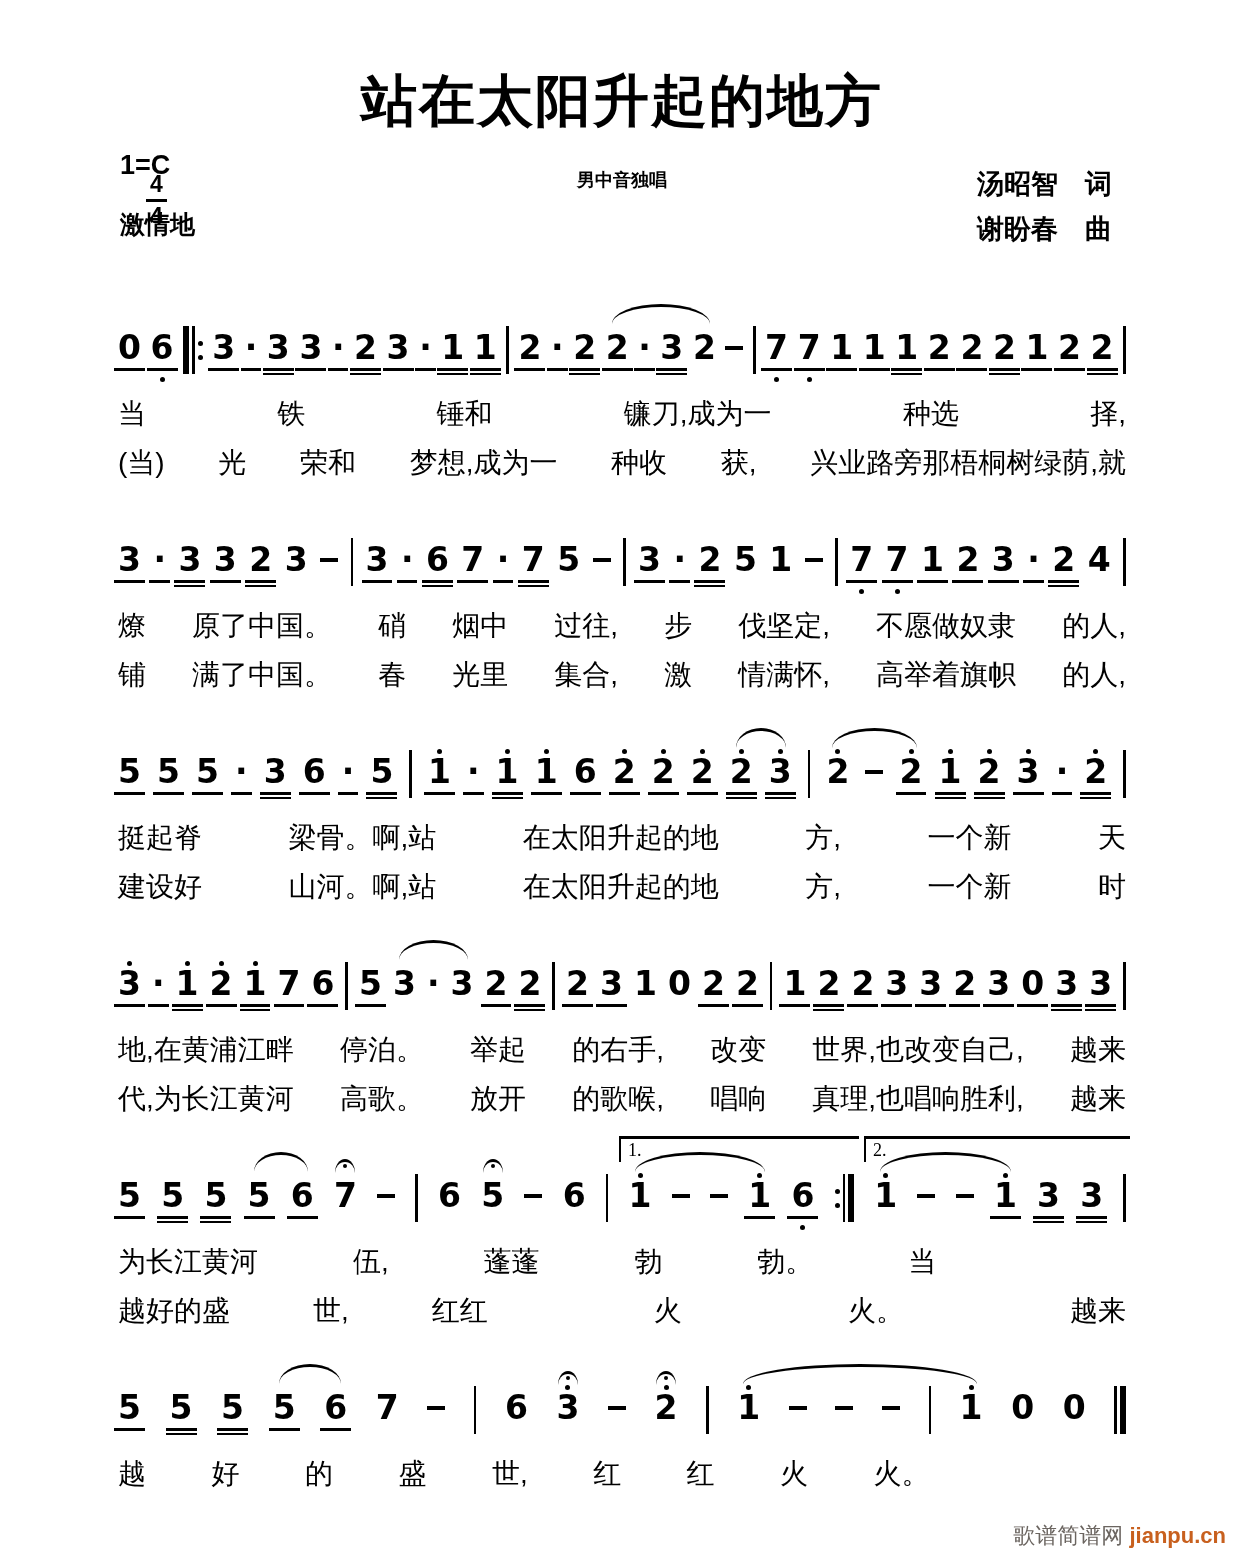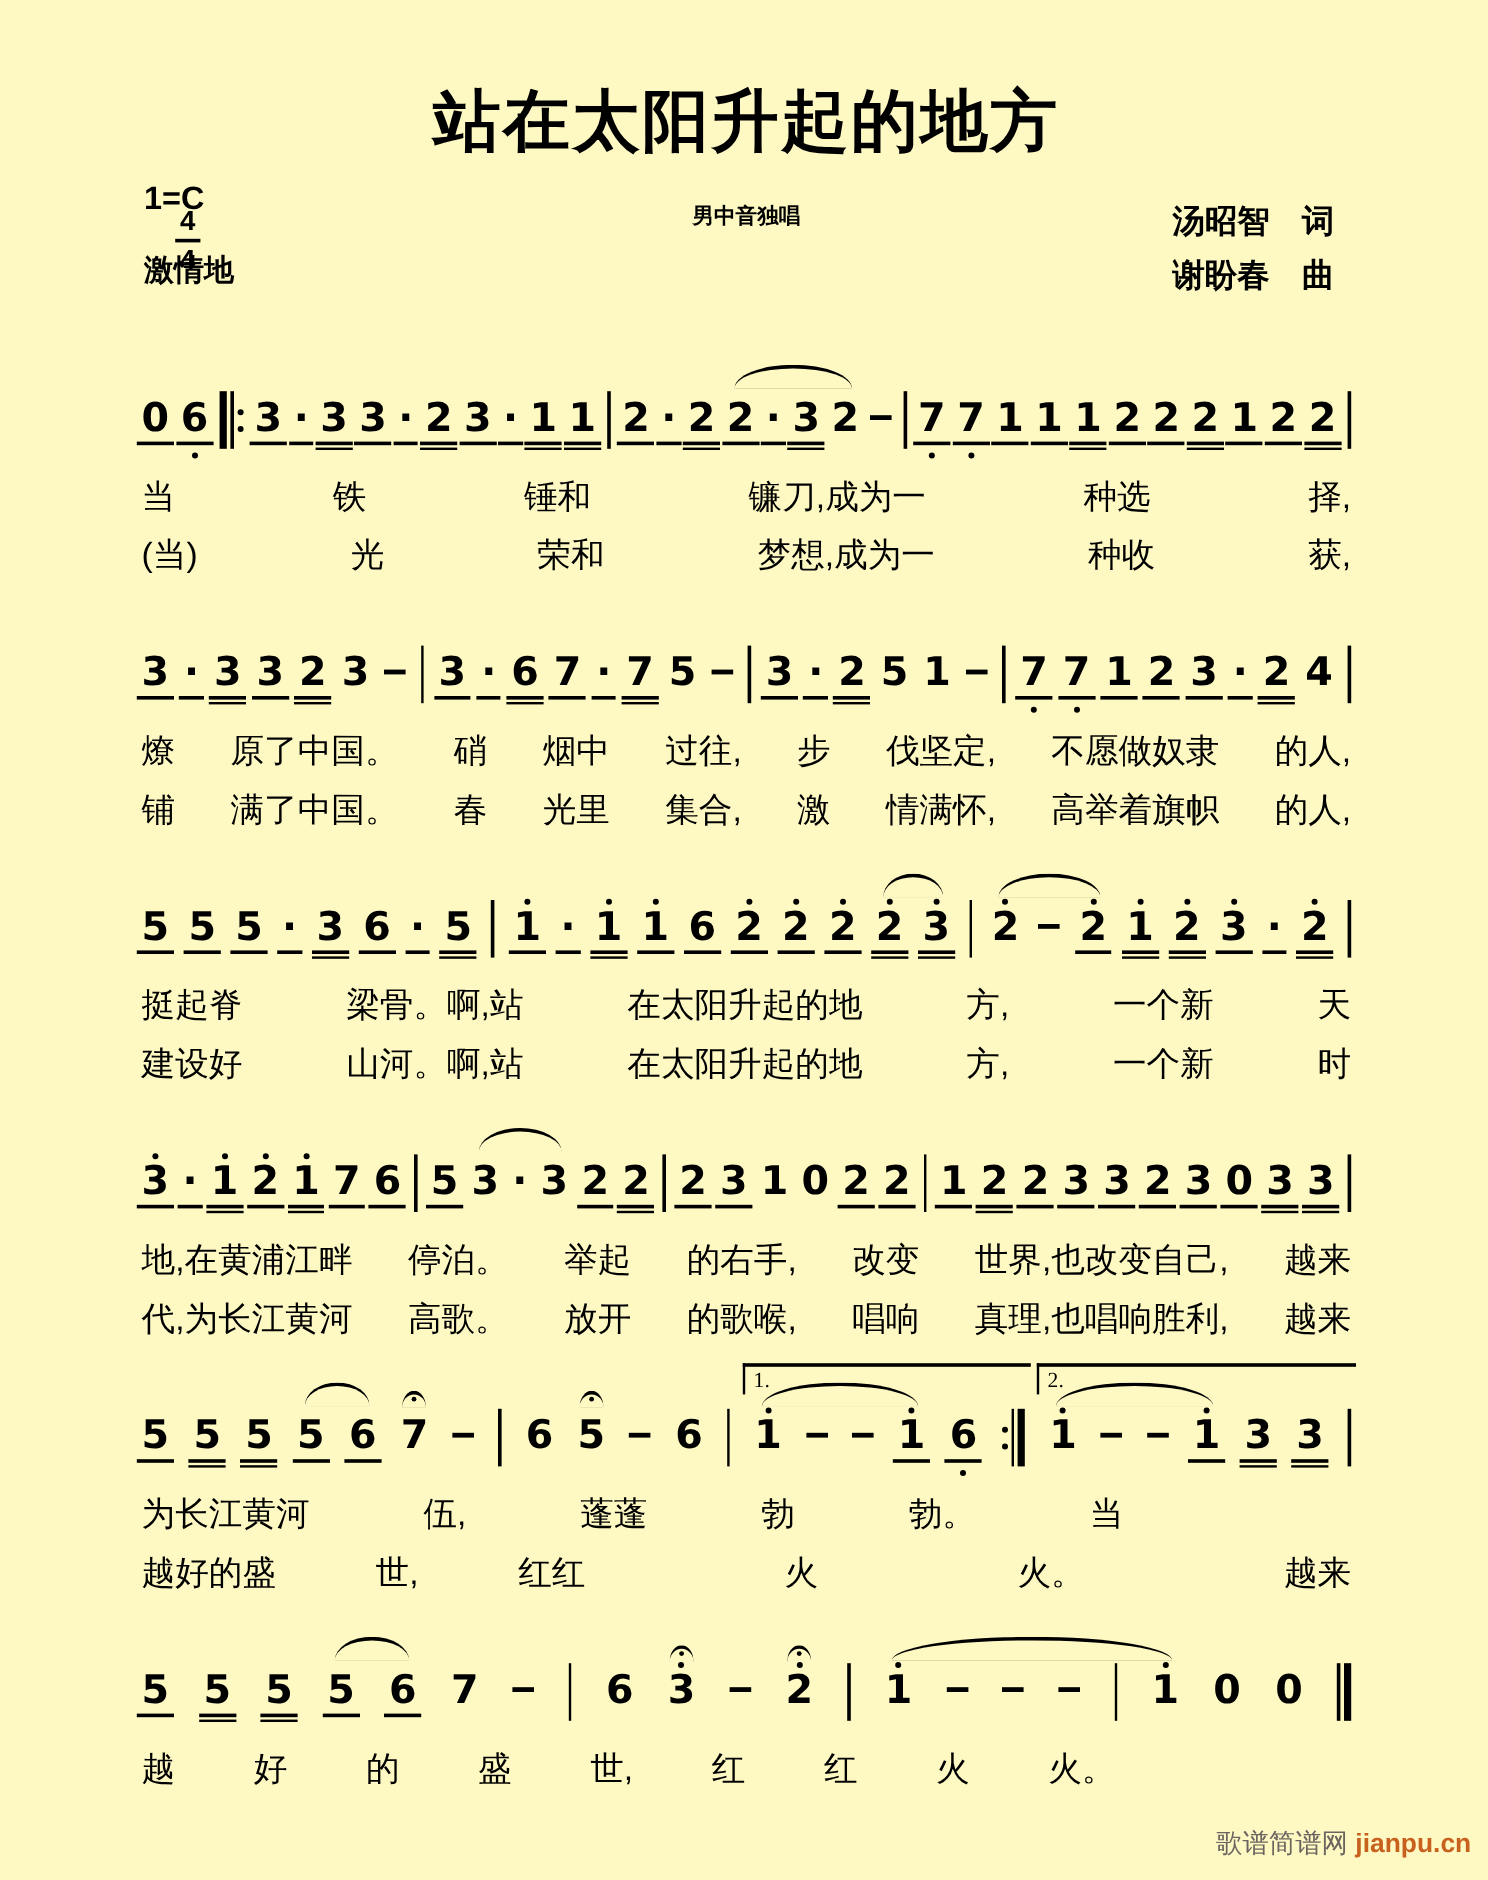--- a/index.html
+++ b/index.html
@@ -1,16 +1,16 @@
 <!DOCTYPE html>
 <html><head>
 <meta charset="utf-8">
 <style>
   html,body{margin:0;padding:0;background:#e8e8e8;}
-  .sheet{position:relative;width:1240px;height:1567px;background:#fef9c3;overflow:hidden;
+  .sheet{position:relative;width:1240px;height:1567px;background:#ffffff;overflow:hidden;
          font-family:"Liberation Sans","DejaVu Sans",sans-serif;color:#000;}
   .content{position:absolute;left:118px;top:0;width:1008px;}
 
   
   .title{margin:64px 0 0 0;text-align:center;font-size:56px;font-weight:900;letter-spacing:2px;
          font-family:"Liberation Sans","DejaVu Sans",sans-serif;}
   .meta{position:relative;height:118px;margin-top:4px;}
   .key-block{position:absolute;left:2px;top:6px;font-size:27px;font-weight:700;display:flex;align-items:flex-start;flex-direction:column;}
   .meter{display:inline-flex;flex-direction:column;align-items:center;margin-left:26px;margin-top:-8px;
          font-size:23px;font-weight:700;line-height:1;}
@@ -357,21 +357,21 @@
                 <div class="ul-line"></div>
               </div>
               <div class="slot"></div>
             </div>
             <div class="barwrap">
               <div class="b-thin"></div>
             </div>
             <div class="arc" style="left: 493.75px; width: 98.5px;"></div>
           </div>
           <div class="lyric-row"><span>当</span><span>铁</span><span>锤和</span><span>镰刀,成为一</span><span>种选</span><span>择,</span></div>
-          <div class="lyric-row"><span>(当)</span><span>光</span><span>荣和</span><span>梦想,成为一</span><span>种收</span><span>获,</span></div>
+          <div class="lyric-row"><span>(当)</span><span>光</span><span>荣和</span><span>梦想,成为一</span><span>种收</span><span>获,</span><span>兴业路旁那梧桐树绿荫,就</span></div>
         </div>
         <div class="line-block">
           <div class="notes-row">
             <div class="tok">
               <div class="slot"></div>
               <span class="digit">3</span>
               <div class="ul-slot">
                 <div class="ul-line"></div>
               </div>
               <div class="slot"></div>

